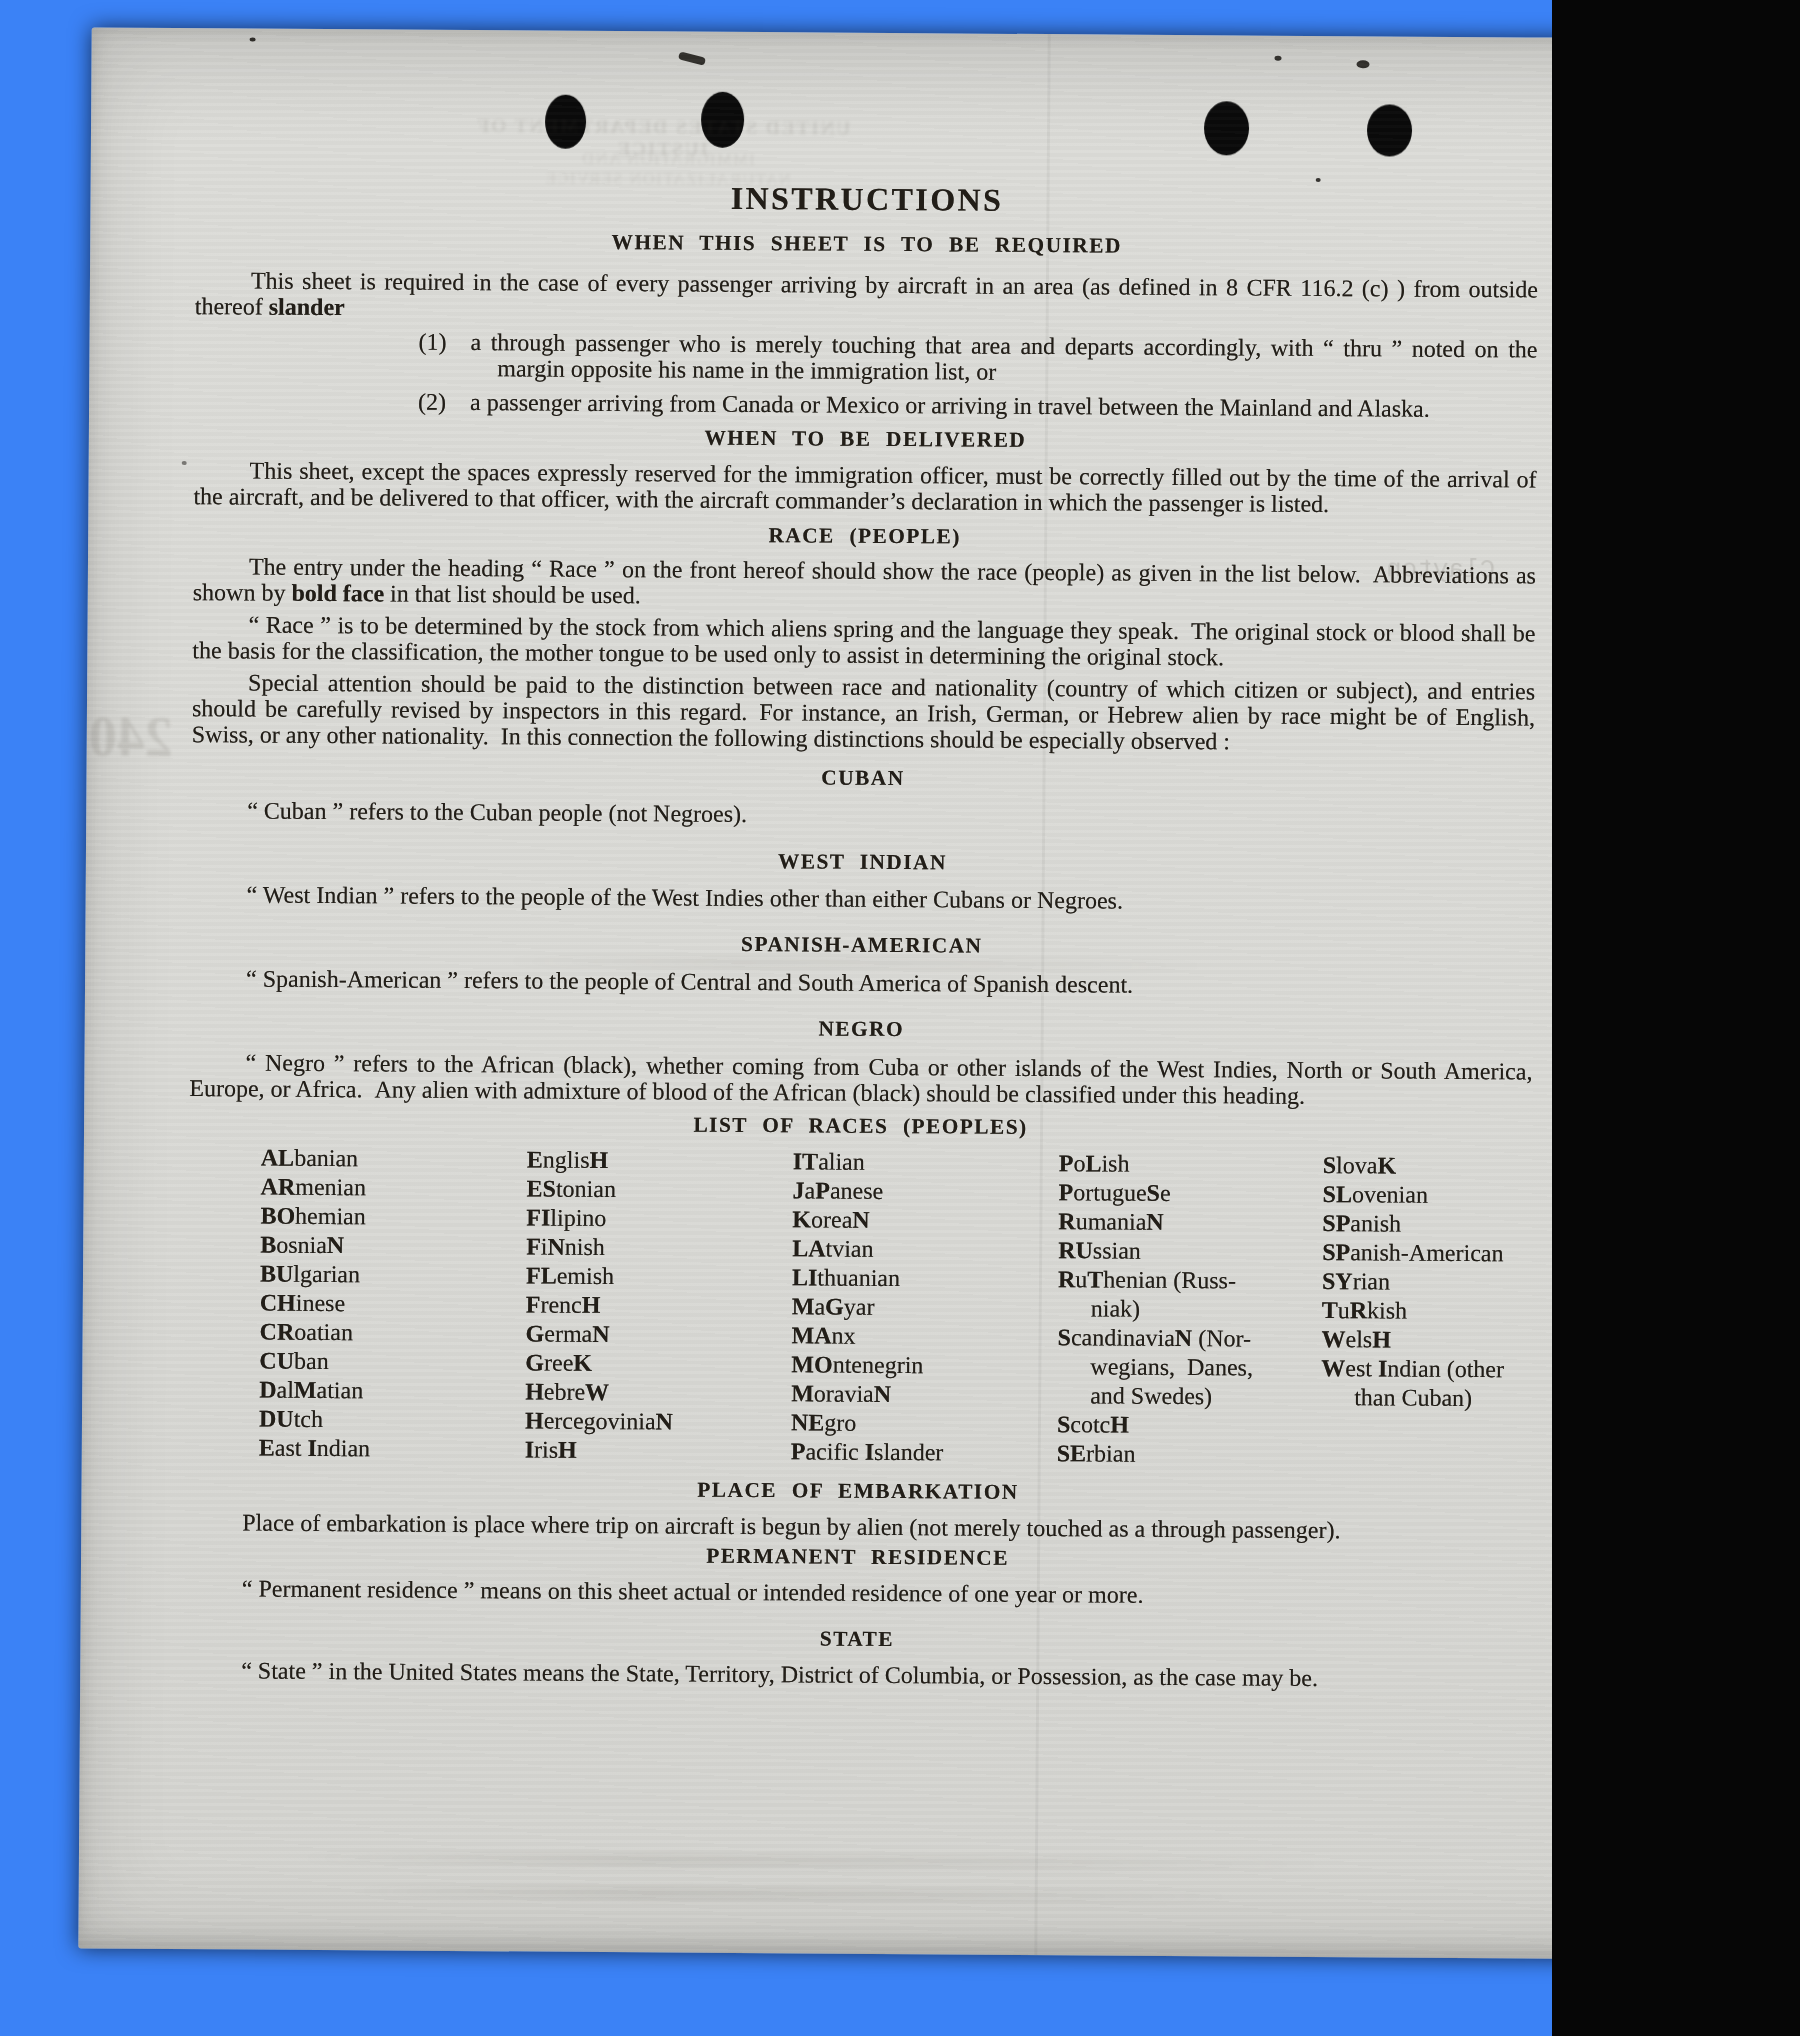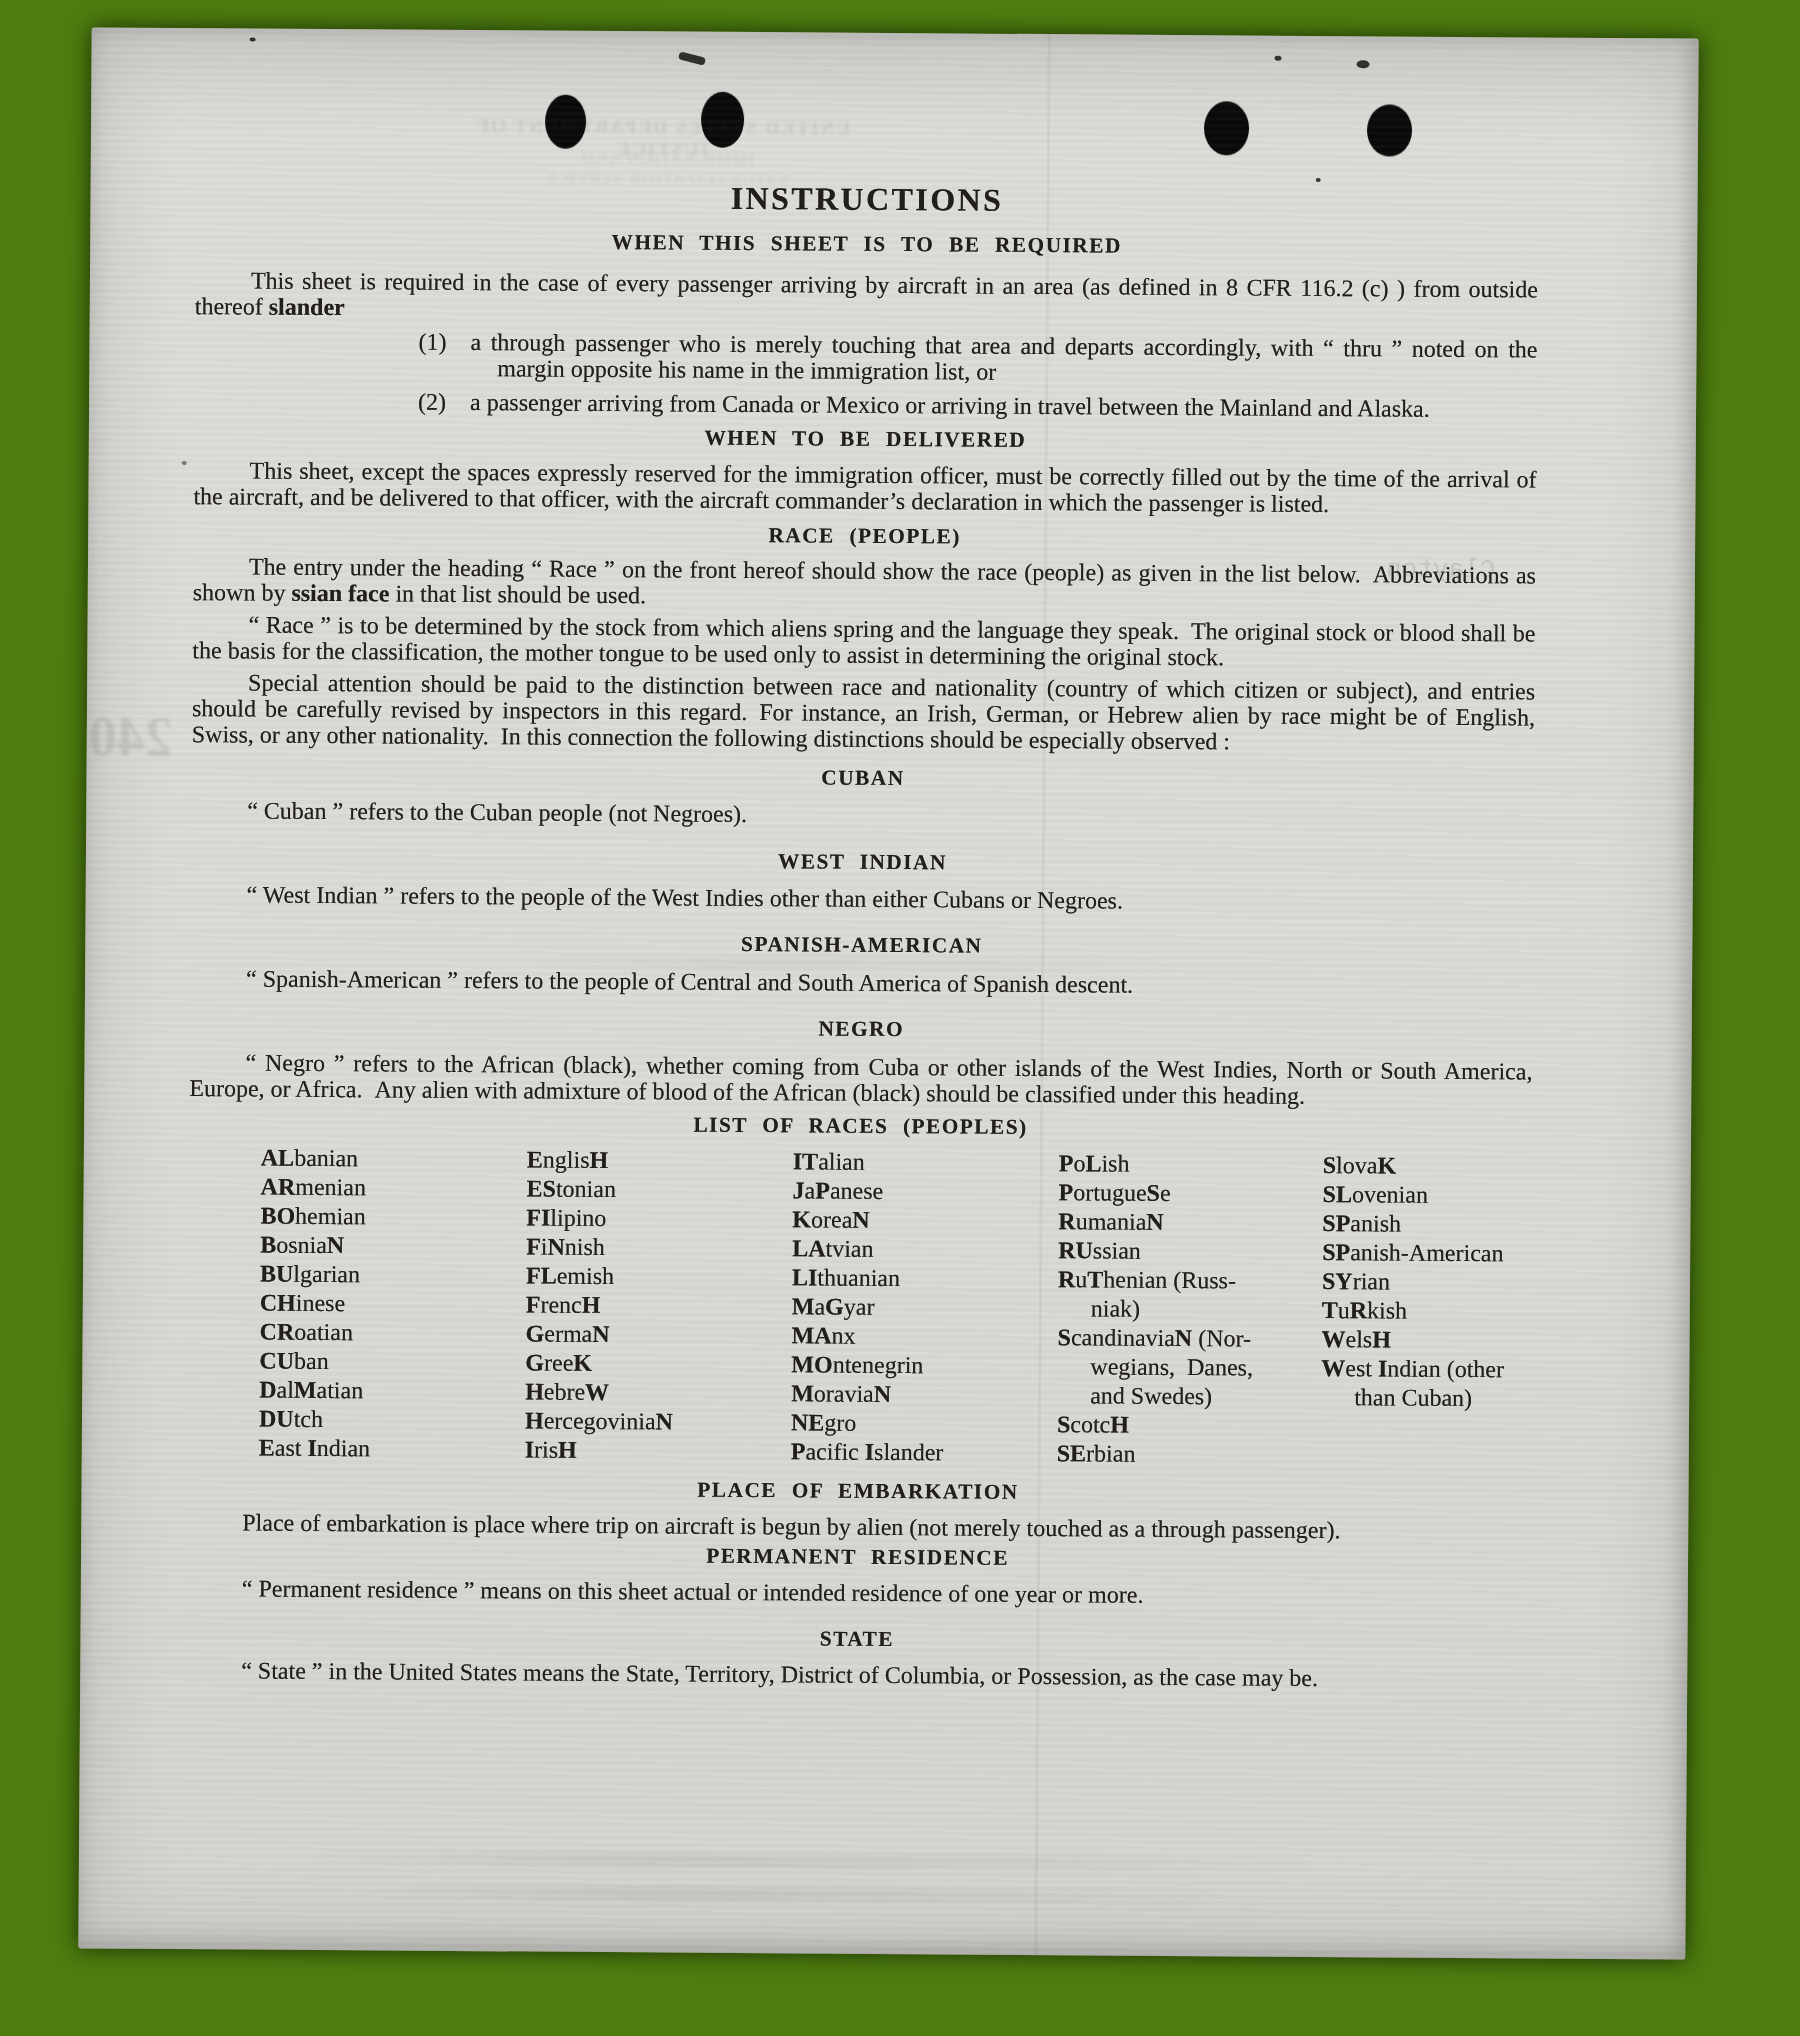--- a/index.html
+++ b/index.html
@@ -1,16 +1,16 @@
 <!DOCTYPE html>
 <html><head>
 <meta charset="utf-8">
 <style>
   html,body{margin:0;padding:0;background:#060606;}
-  .stage{position:relative;width:1800px;height:2037px;background:#4d7c0f;overflow:hidden;
+  .stage{position:relative;width:1552px;height:2037px;background:#3b82f6;overflow:hidden;
          font-family:"Liberation Serif","DejaVu Serif",serif;}
   .paper{position:absolute;left:85px;top:33px;width:1607px;height:1921px;
          background:linear-gradient(180deg,#d4d4d0 0%,#dcdcd8 6%,#dadad6 55%,#d4d4d0 100%);
          border-radius:2.9px;transform:rotate(0.4deg);transform-origin:50% 50%;
          box-shadow:inset 0 0 92px rgba(0,0,0,.14), inset -7.8px 0 19.4px rgba(0,0,0,.10),
                     inset 0 -9.7px 23px rgba(0,0,0,.10), 0 0 21.3px rgba(0,0,0,.65);
          color:#221e18;}
   .streaks{position:absolute;inset:0;pointer-events:none;
          background:repeating-linear-gradient(180deg,rgba(255,255,255,.02) 0 2.9px,rgba(0,0,0,.018) 2.9px 6.8px);}
   .fold-line{position:absolute;left:956px;top:0;width:2.9px;height:100%;background:rgba(0,0,0,.045);}
@@ -104,21 +104,21 @@
       </div>
       <div class="item">
         <span class="num">(2)</span>
         <span>a passenger arriving from Canada or Mexico or arriving in travel between the Mainland and Alaska.</span>
       </div>
 
       <h2 class="sec mt-b">WHEN TO BE DELIVERED</h2>
       <p class="body mt-10">This sheet, except the spaces expressly reserved for the immigration officer, must be correctly filled out by the time of the arrival of the aircraft, and be delivered to that officer, with the aircraft commander’s declaration in which the passenger is listed.</p>
 
       <h2 class="sec mt-b">RACE (PEOPLE)</h2>
-      <p class="body mt-10">The entry under the heading “ Race ” on the front hereof should show the race (people) as given in the list below. Abbreviations as shown by <b>ssian face</b> in that list should be used.</p>
+      <p class="body mt-10">The entry under the heading “ Race ” on the front hereof should show the race (people) as given in the list below. Abbreviations as shown by <b>bold face</b> in that list should be used.</p>
       <p class="body mt-6">“ Race ” is to be determined by the stock from which aliens spring and the language they speak. The original stock or blood shall be the basis for the classification, the mother tongue to be used only to assist in determining the original stock.</p>
       <p class="body mt-6">Special attention should be paid to the distinction between race and nationality (country of which citizen or subject), and entries should be carefully revised by inspectors in this regard. For instance, an Irish, German, or Hebrew alien by race might be of English, Swiss, or any other nationality. In this connection the following distinctions should be especially observed :</p>
 
       <h2 class="sec mt-c">CUBAN</h2>
       <p class="body mt-12">“ Cuban ” refers to the Cuban people (not Negroes).</p>
 
       <h2 class="sec mt-d">WEST INDIAN</h2>
       <p class="body mt-12">“ West Indian ” refers to the people of the West Indies other than either Cubans or Negroes.</p>
 
       <h2 class="sec mt-d">SPANISH-AMERICAN</h2>

